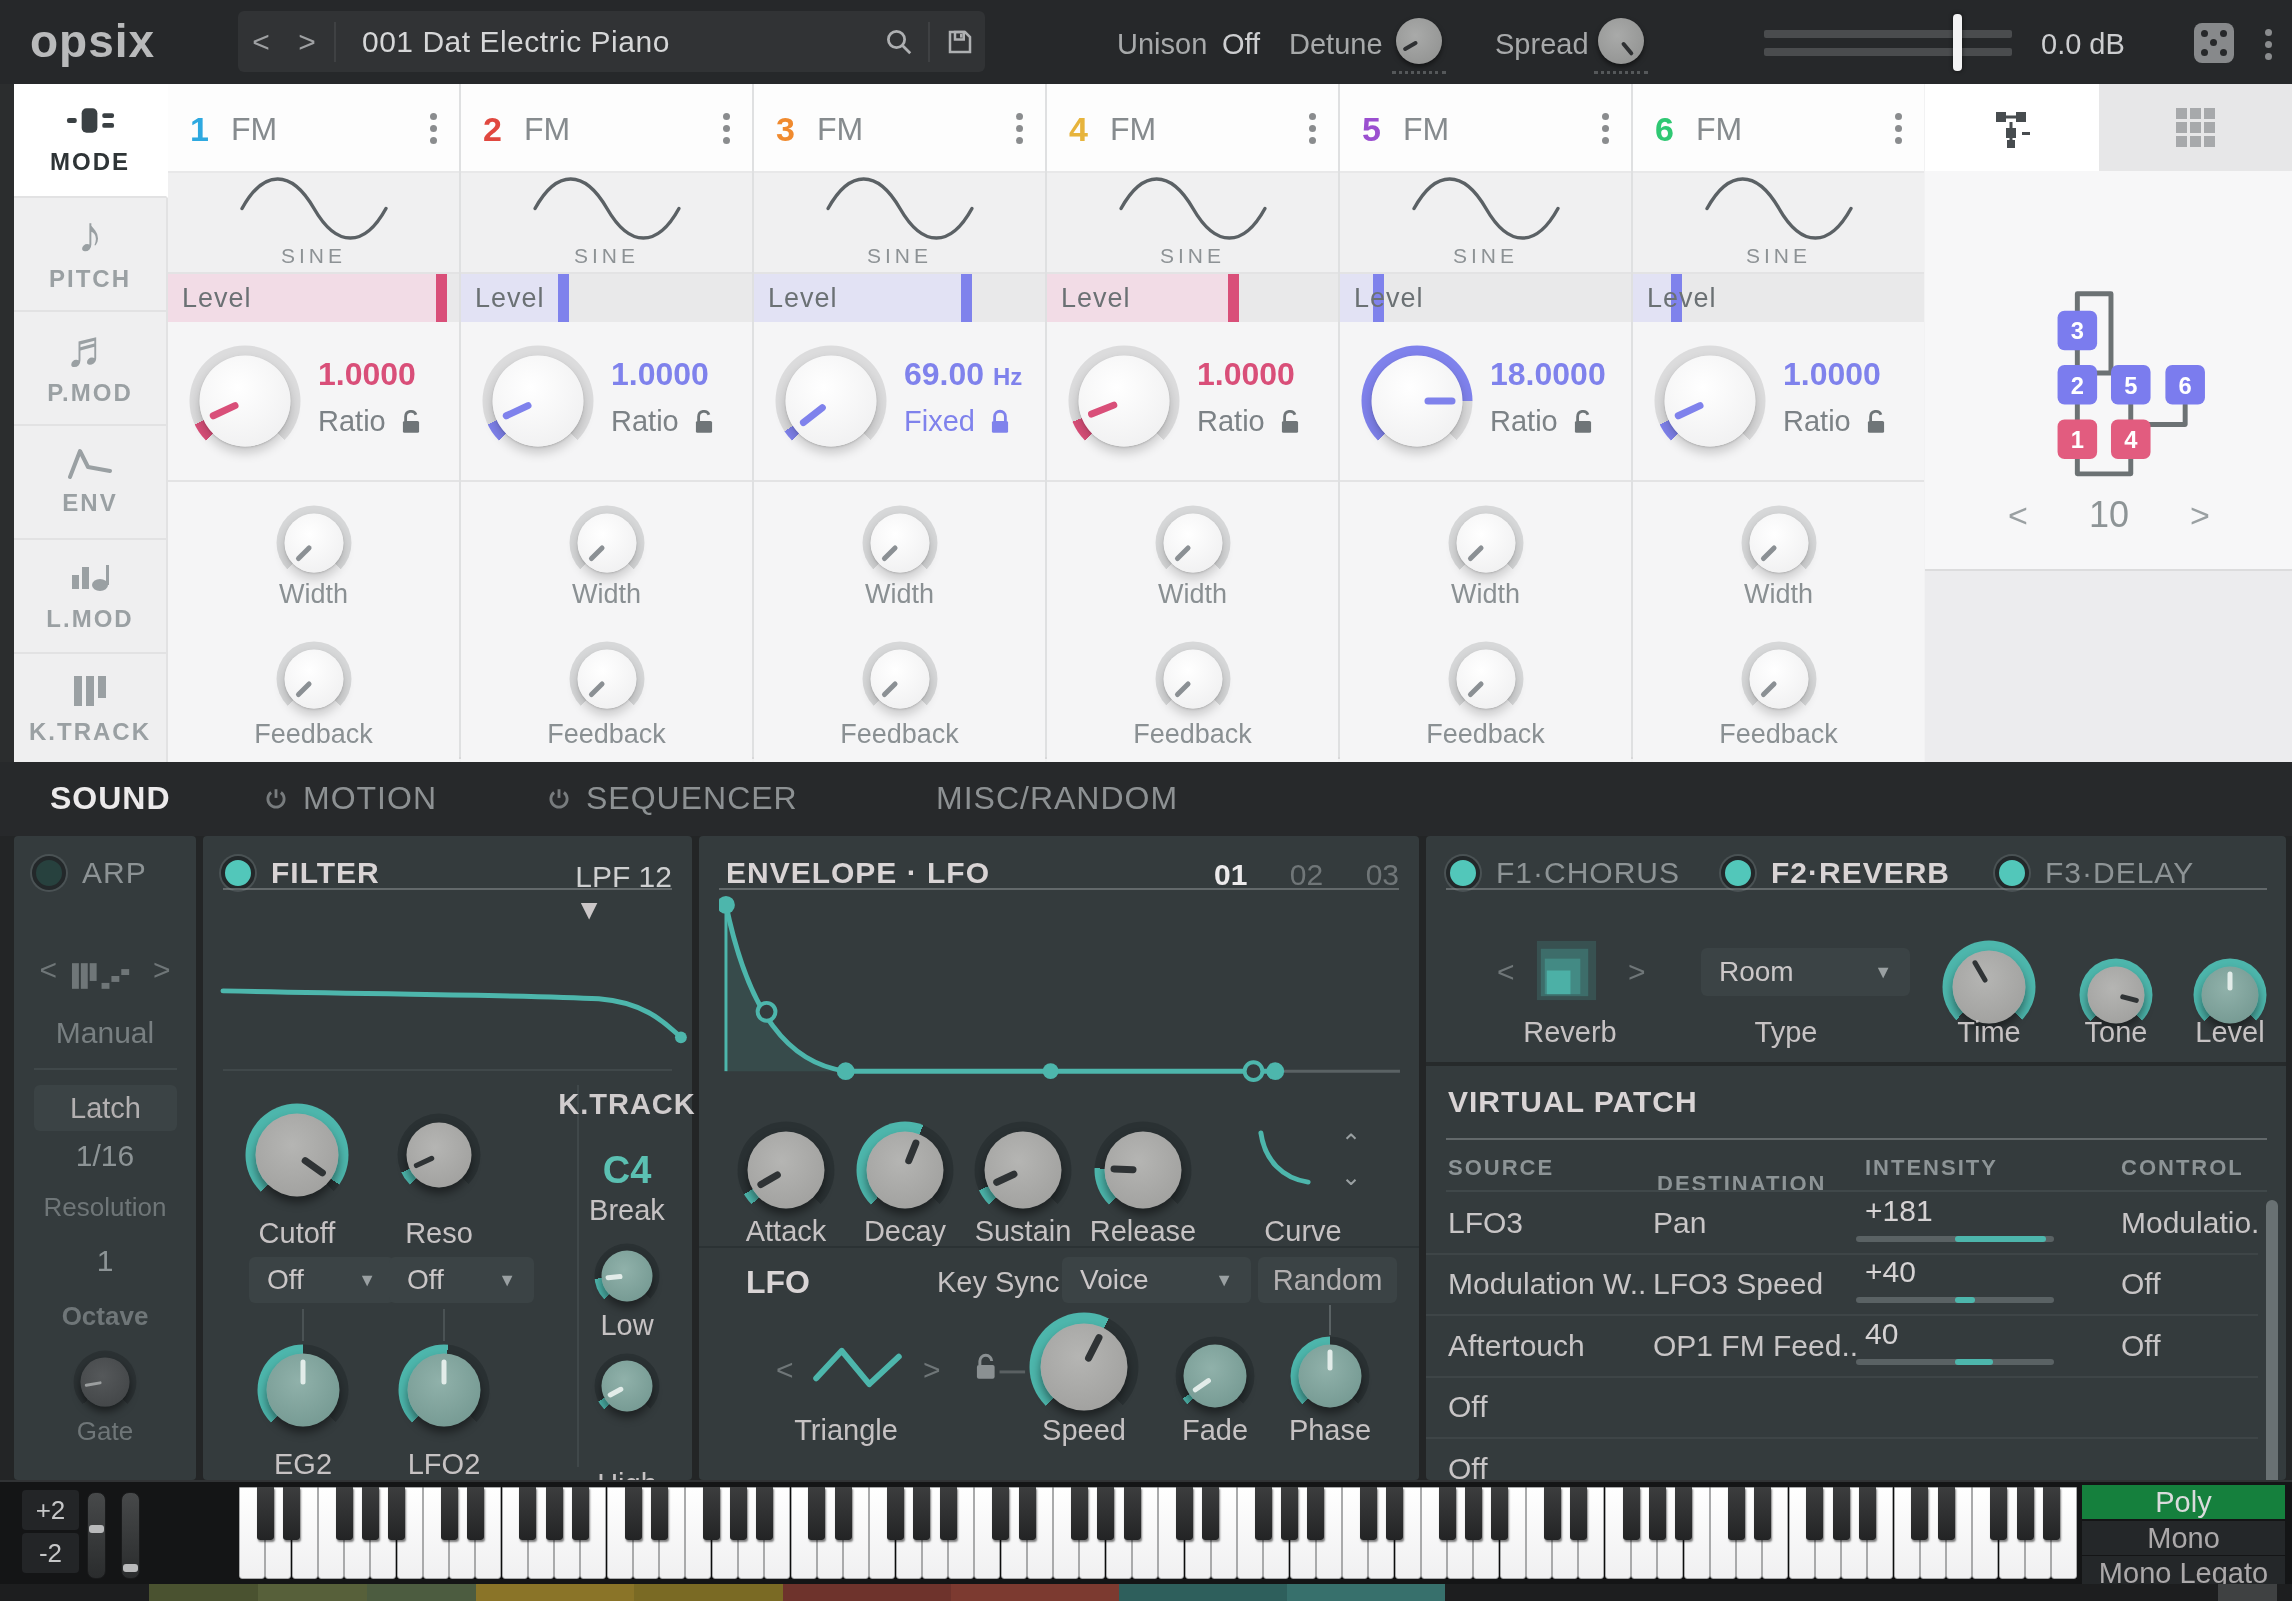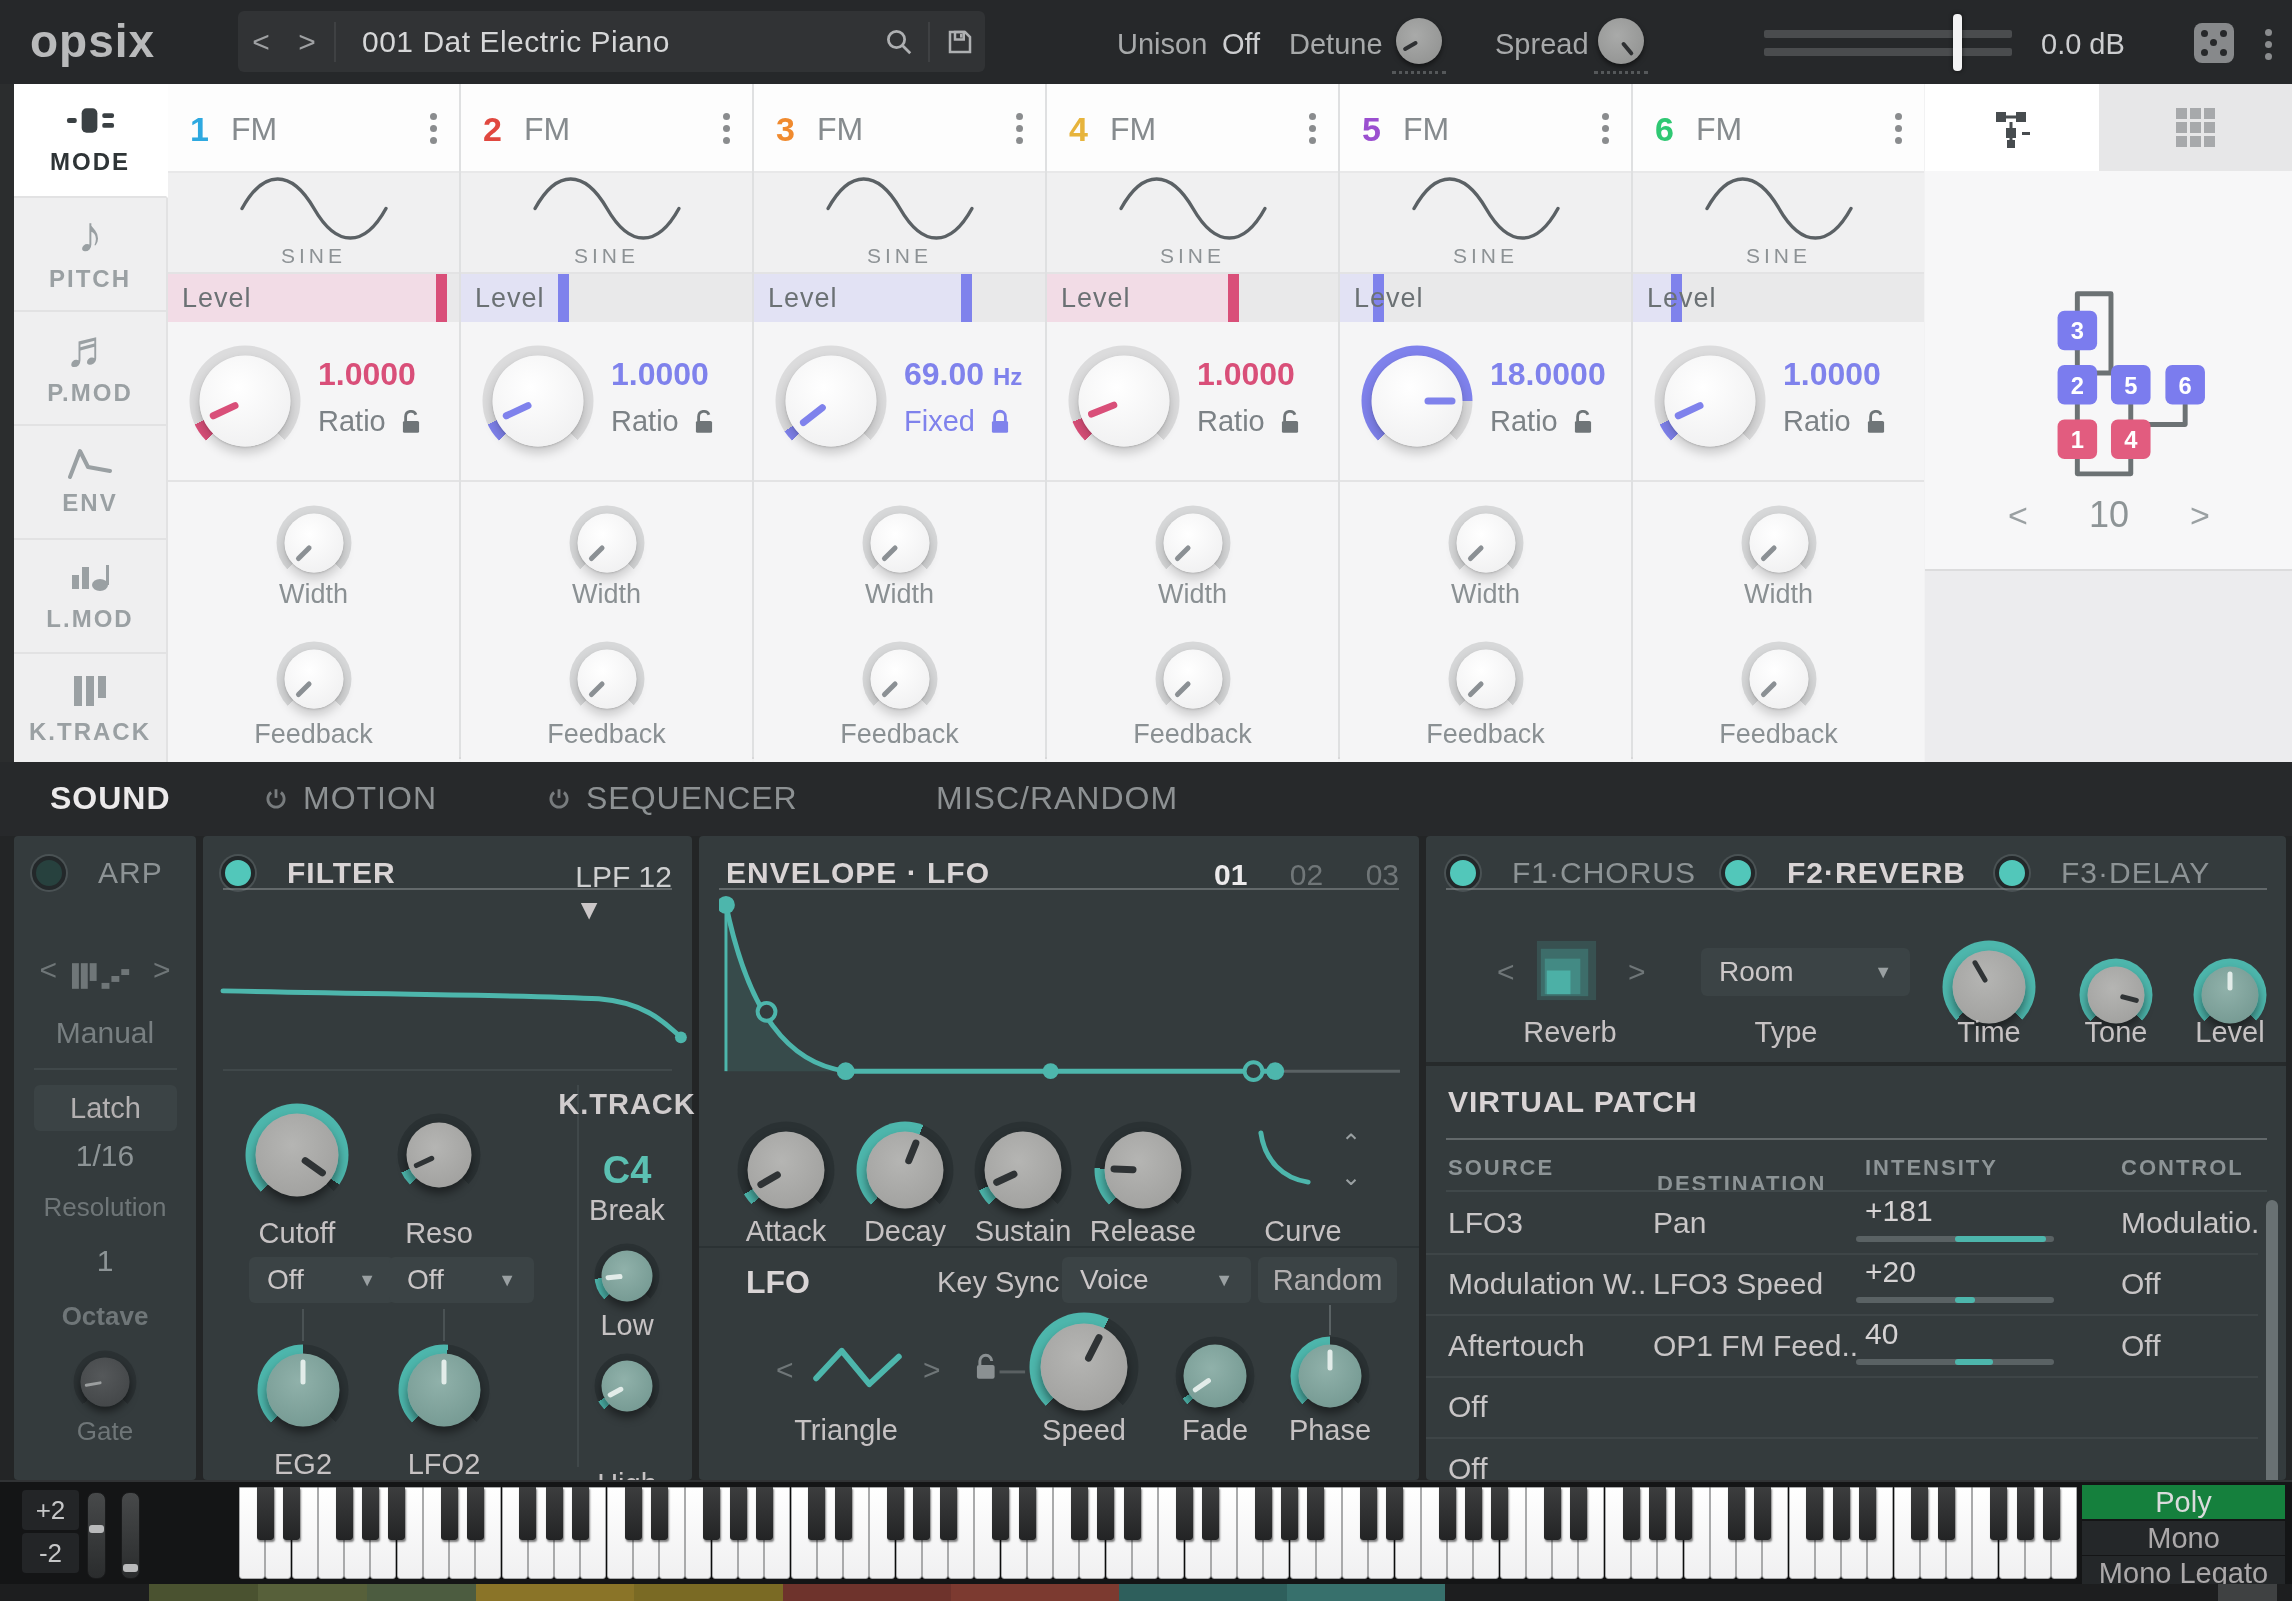--- a/index.html
+++ b/index.html
@@ -88,21 +88,21 @@
   .pagin .pg-num{font-size:36px;color:#8d9496;}
 
   
   .lower{position:absolute;left:0;top:762px;width:2293px;height:718px;background:#232526;}
   .tabrow{position:absolute;left:0;top:0;width:2293px;height:74px;background:#27292b;}
   .mtab{position:absolute;top:18px;display:flex;align-items:center;gap:14px;font-size:32px;color:#8d9193;letter-spacing:1px;}
   .mtab.active{color:#eceaeb;font-weight:bold;}
   .panel{position:absolute;top:74px;height:644px;background:#343b3d;border-radius:4px;}
   .led{width:26px;height:26px;border-radius:50%;background:#52c7ba;border:4px solid #23282a;box-shadow:0 0 0 2px #4a5254;}
   .led.off{background:#27413e;}
-  .phead{position:absolute;top:20px;display:flex;align-items:center;gap:32px;}
+  .phead{position:absolute;top:20px;display:flex;align-items:center;gap:16px;}
   .phead .ptitle{font-size:30px;font-weight:bold;color:#d9d4d5;letter-spacing:1px;}
   .phead .ptitle.dim{color:#8d9395;font-weight:normal;}
   .hline{position:absolute;height:2px;background:#8b9092;opacity:.55;}
   .dline{position:absolute;background:#40484a;}
   .dd{position:absolute;background:#3b4345;border-radius:6px;color:#cbc7c8;font-size:28px;display:flex;align-items:center;justify-content:space-between;padding:0 18px;}
   .dd .caret{font-size:18px;color:#9aa0a2;}
   .btn-dark{position:absolute;background:#3b4345;border-radius:6px;color:#b3b0b1;font-size:29px;display:flex;align-items:center;justify-content:center;}
   .klabel2{position:absolute;transform:translateX(-50%);font-size:29px;color:#c6c2c3;white-space:nowrap;}
   .biglabel{position:absolute;transform:translateX(-50%);font-size:30px;color:#8d9496;}
   .sublabel{position:absolute;transform:translateX(-50%);font-size:26px;color:#6f7678;}
@@ -1041,21 +1041,21 @@
   <span class="vp-int-num">+181</span>
   <div class="vp-slider" style="--from: 50; --to: 96;">
     <div class="fill"></div>
   </div>
   <span class="vp-cell" style="left:695px;width:139px;">Modulatio...</span>
 </div>
 
 <div class="vp-row" style="top:61px;">
   <span class="vp-cell" style="left:22px;width:198px;">Modulation W...</span>
   <span class="vp-cell" style="left:227px;width:203px;">LFO3 Speed</span>
-  <span class="vp-int-num">+20</span>
+  <span class="vp-int-num">+40</span>
   <div class="vp-slider" style="--from: 50; --to: 60;">
     <div class="fill"></div>
   </div>
   <span class="vp-cell" style="left:695px;width:139px;">Off</span>
 </div>
 
 <div class="vp-row" style="top:123px;">
   <span class="vp-cell" style="left:22px;width:198px;">Aftertouch</span>
   <span class="vp-cell" style="left:227px;width:203px;">OP1 FM Feed...</span>
   <span class="vp-int-num">40</span>

